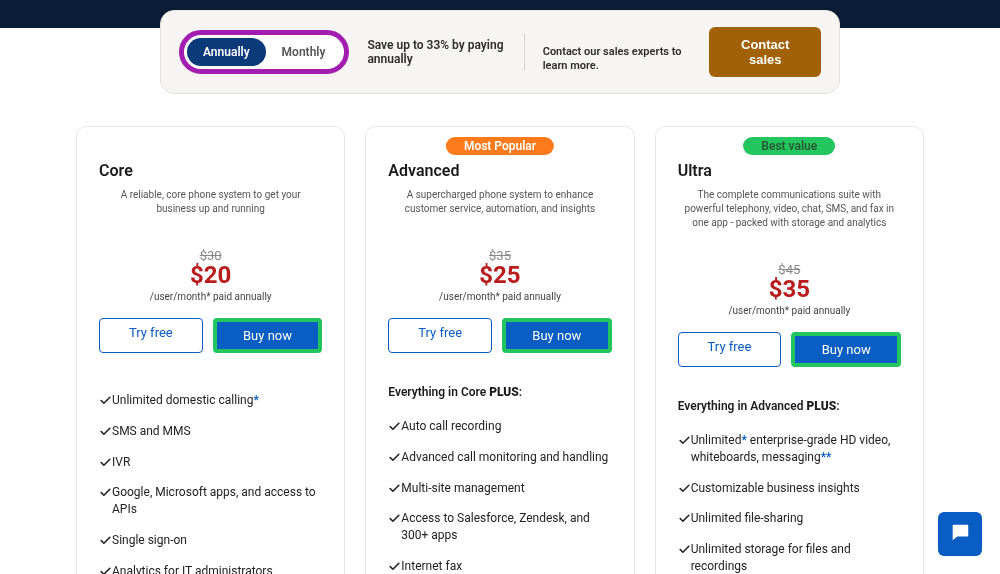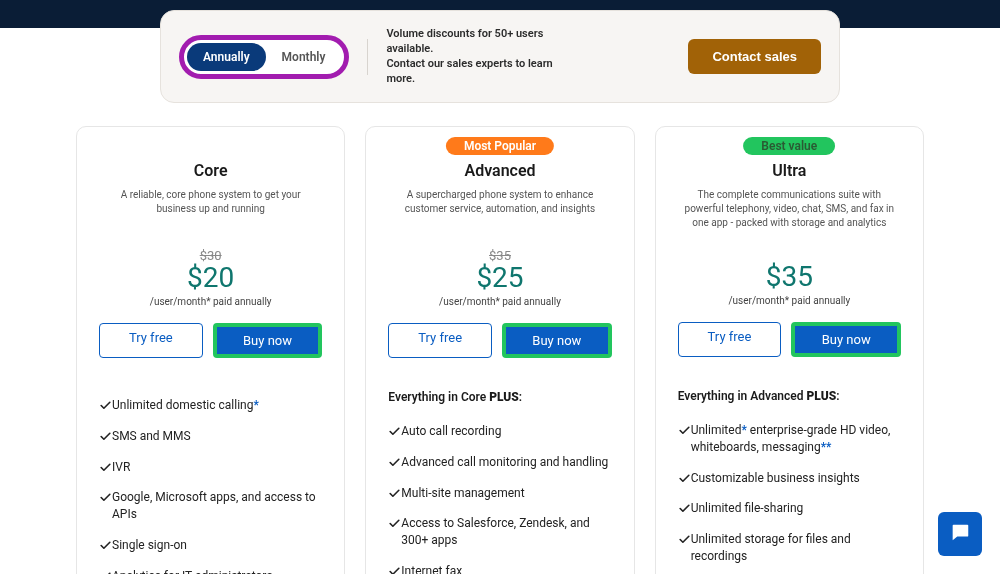--- a/index.html
+++ b/index.html
@@ -11,25 +11,25 @@
   .toggle-pill.active { background: #0a3a7a; color: #fff; }
   .save-text { font-size: 12px; font-weight: 600; color: #2c2c2c; }
   .divider-v { width: 1px; height: 36px; background: #d8d4cf; }
   .volume-text { font-size: 11px; font-weight: 600; color: #2c2c2c; line-height: 1.35; max-width: 190px; }
   .contact-btn { background: #a16207; color: #fff; border: none; border-radius: 6px; padding: 10px 24px; font-size: 13px; font-weight: 600; cursor: pointer; margin-left: auto; }
   .plans { display: flex; gap: 20px; padding: 98px 76px 0 76px; }
   .card { flex: 1; border: 1px solid #e6e6e6; border-radius: 10px; padding: 34px 22px 24px 22px; position: relative; background: #fff; }
   .badge { position: absolute; top: 10px; left: 50%; transform: translateX(-50%); font-size: 12px; font-weight: 600; padding: 2px 18px; border-radius: 10px; }
   .badge.orange { background: #ff7a1a; color: #fff; }
   .badge.green { background: #22c55e; color: #2a5a33; }
-  .plan-name { text-align: center; font-size: 16px; font-weight: 600; margin-bottom: 8px; }
+  .plan-name { font-size: 16px; font-weight: 600; margin-bottom: 8px; }
   .plan-desc { text-align: center; font-size: 10px; color: #555; line-height: 1.4; min-height: 28px; padding: 0 4px; }
   .price-block { text-align: center; margin-top: 32px; }
   .price-old { font-size: 13px; color: #888; text-decoration: line-through; }
-  .price-cur { font-size: 28px; font-weight: 400; color: #0f766e; margin-top: -2px; }
+  .price-cur { font-size: 24px; font-weight: 700; color: #b91c1c; margin-top: -2px; }
   .price-note { font-size: 10px; color: #444; margin-top: 2px; }
   .btn-row { display: flex; gap: 10px; margin-top: 16px; }
   .btn { flex: 1; padding: 6px 0; font-size: 13px; font-weight: 400; border-radius: 4px; cursor: pointer; text-align: center; }
   .btn-outline { border: 1px solid #0a5dc2; color: #0a5dc2; background: #fff; }
   .btn-solid { border: 4px solid #22c55e; background: #0a5dc2; color: #fff; }
   .inherit-line { font-size: 12px; font-weight: 600; margin-top: 32px; margin-bottom: 12px; }
   .features { list-style: none; margin-top: 0; }
   .card.no-inherit .features { margin-top: 32px; }
   .features li { display: flex; align-items: flex-start; gap: 0; font-size: 12px; color: #222; padding: 7px 0; line-height: 1.4; }
   .chk { flex-shrink: 0; margin-top: 2px; }
@@ -41,23 +41,24 @@
 </head>
 <body>
 
 <div class="topbar"></div>
 
 <div class="switcher-wrap">
   <div class="toggle">
     <div class="toggle-pill active">Annually</div>
     <div class="toggle-pill">Monthly</div>
   </div>
+  <div class="save-text">Save up to 33% by paying annually</div>
   <div class="divider-v"></div>
   <div class="volume-text">
-    <span>Volume discounts for 50+ users available.</span><br>
+    <br>
     <span>Contact our sales experts to learn more.</span>
   </div>
   <button class="contact-btn">Contact sales</button>
 </div>
 
 <div class="plans" id="plans">
     <div class="card no-inherit">
       <div class="plan-name">Core</div>
       <div class="plan-desc">A reliable, core phone system to get your business up and running</div>
       <div class="price-block">
@@ -175,20 +176,21 @@
           </span>
           <span>Internet fax</span>
         </li>
       </ul>
     </div>
     <div class="card">
       <div class="badge green">Best value</div>
       <div class="plan-name">Ultra</div>
       <div class="plan-desc">The complete communications suite with powerful telephony, video, chat, SMS, and fax in one app - packed with storage and analytics</div>
       <div class="price-block">
+    <div class="price-old">$45</div>
     <div class="price-cur">$35</div>
     <div class="price-note">/user/month*  paid annually</div>
   </div>
       <div class="btn-row">
     <div class="btn btn-outline">Try free</div>
     <div class="btn btn-solid">Buy now</div>
   </div>
       <div class="inherit-line">Everything in Advanced <b>PLUS</b>:</div>
       <ul class="features">
         <li>

